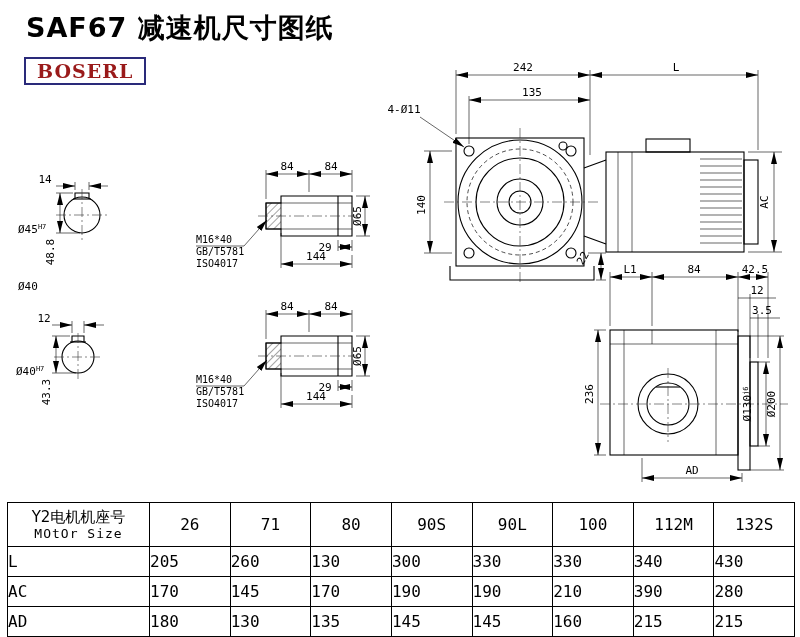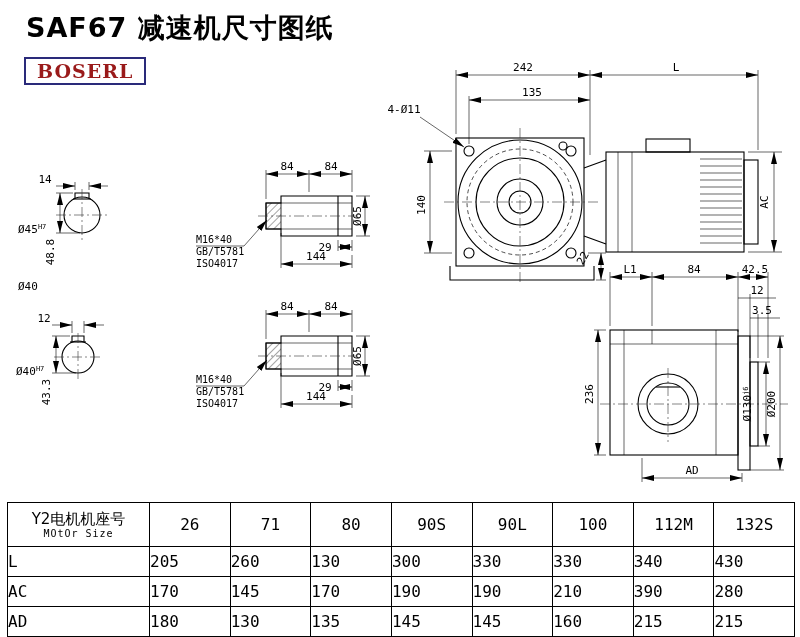--- a/index.html
+++ b/index.html
@@ -16,21 +16,21 @@
   .dim{font:11px "DejaVu Sans Mono",monospace;fill:#000}
   .lbl{font:11px "DejaVu Sans Mono",monospace;fill:#000}
   .sm{font:10px "DejaVu Sans Mono",monospace;fill:#000}
   .mid{text-anchor:middle}
   table.dims-table{position:absolute;left:7px;top:502px;width:788px;border-collapse:collapse;table-layout:fixed;font-family:"DejaVu Sans Mono",monospace}
   .dims-table th,.dims-table td{border:1px solid #000;font-weight:normal;padding:0;background:#fff}
   .dims-table tr{height:30px}
   .dims-table tr.hdr{height:44px}
   .dims-table td,.dims-table th{font-size:16px}
   th .cn{font-size:15px;font-family:"DejaVu Sans",sans-serif;line-height:1.25}
-  th .en{font-size:10px;letter-spacing:1px;line-height:1.1}
+  th .en{font-size:13px;letter-spacing:1px;line-height:1.1}
 </style>
 </head>
 <body>
 
 <div class="page">
 
   <div class="title">SAF67 减速机尺寸图纸</div>
   <div class="logo">BOSERL</div>
 
   <svg class="drawing" width="800" height="500" viewBox="0 0 800 500">

